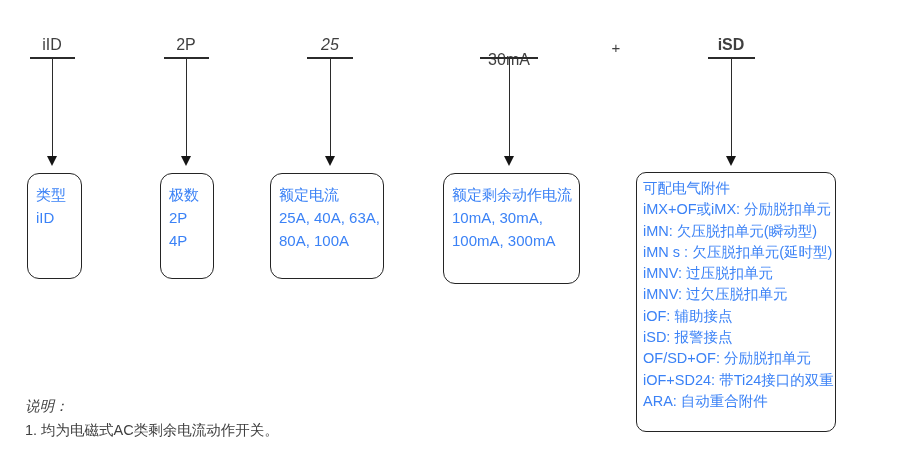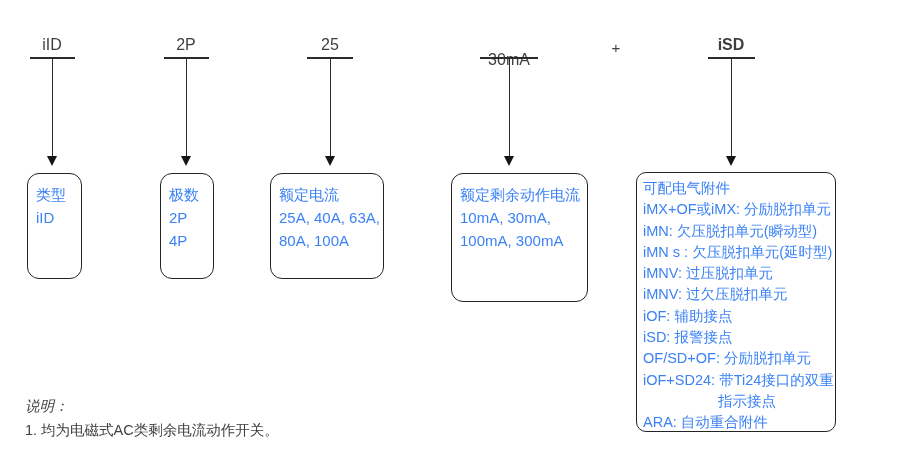--- a/index.html
+++ b/index.html
@@ -88,35 +88,35 @@
   <div class="lbl" style="left:154px;top:36px;">2P</div>
   <div class="ul" style="left:164px;top:57px;width:45px;"></div>
   <div class="vl" style="left:185.5px;top:58px;height:99px;"></div>
   <div class="ah" style="left:181px;top:156px;"></div>
   <div class="box" style="left:160px;top:173px;width:54px;height:106px;">
     <div>极数</div>
     <div>2P</div>
     <div>4P</div>
   </div>
 
-  <div class="lbl" style="left:298px;top:36px;">25</div>
+  <div class="lbl" style="left:298px;top:36px;font-style:italic;">25</div>
   <div class="ul" style="left:307px;top:57px;width:46px;"></div>
   <div class="vl" style="left:329.5px;top:58px;height:99px;"></div>
   <div class="ah" style="left:325px;top:156px;"></div>
   <div class="box" style="left:270px;top:173px;width:114px;height:106px;">
     <div>额定电流</div>
     <div>25A, 40A, 63A,</div>
     <div>80A, 100A</div>
   </div>
 
   <div class="lbl" style="left:477px;top:36px;margin-top:15px;">30mA</div>
   <div class="ul" style="left:480px;top:57px;width:58px;"></div>
   <div class="vl" style="left:508.5px;top:58px;height:99px;"></div>
   <div class="ah" style="left:504px;top:156px;"></div>
-  <div class="box" style="left:443px;top:173px;width:137px;height:129px;margin-left:8px;">
+  <div class="box" style="left:443px;top:173px;width:137px;height:111px;">
     <div>额定剩余动作电流</div>
     <div>10mA, 30mA,</div>
     <div>100mA, 300mA</div>
   </div>
 
   <div class="plus" style="left:602px;top:39px;">+</div>
 
   <div class="lbl" style="left:699px;top:36px;font-weight:bold;">iSD</div>
   <div class="ul" style="left:708px;top:57px;width:47px;"></div>
   <div class="vl" style="left:730.5px;top:58px;height:99px;"></div>
@@ -125,20 +125,19 @@
     <div>可配电气附件</div>
     <div>iMX+OF或iMX: 分励脱扣单元</div>
     <div>iMN: 欠压脱扣单元(瞬动型)</div>
     <div>iMN s : 欠压脱扣单元(延时型)</div>
     <div>iMNV: 过压脱扣单元</div>
     <div>iMNV: 过欠压脱扣单元</div>
     <div>iOF: 辅助接点</div>
     <div>iSD: 报警接点</div>
     <div>OF/SD+OF: 分励脱扣单元</div>
     <div>iOF+SD24: 带Ti24接口的双重</div>
-    <div class="acc-indent">指示接点</div>
     <div>ARA: 自动重合附件</div>
   </div>
 
   <div class="note" style="left:25px;top:396px;font-style:italic;">说明：</div>
   <div class="note" style="left:25px;top:420px;">1. 均为电磁式AC类剩余电流动作开关。</div>
 
 </div>
 
 </body></html>

